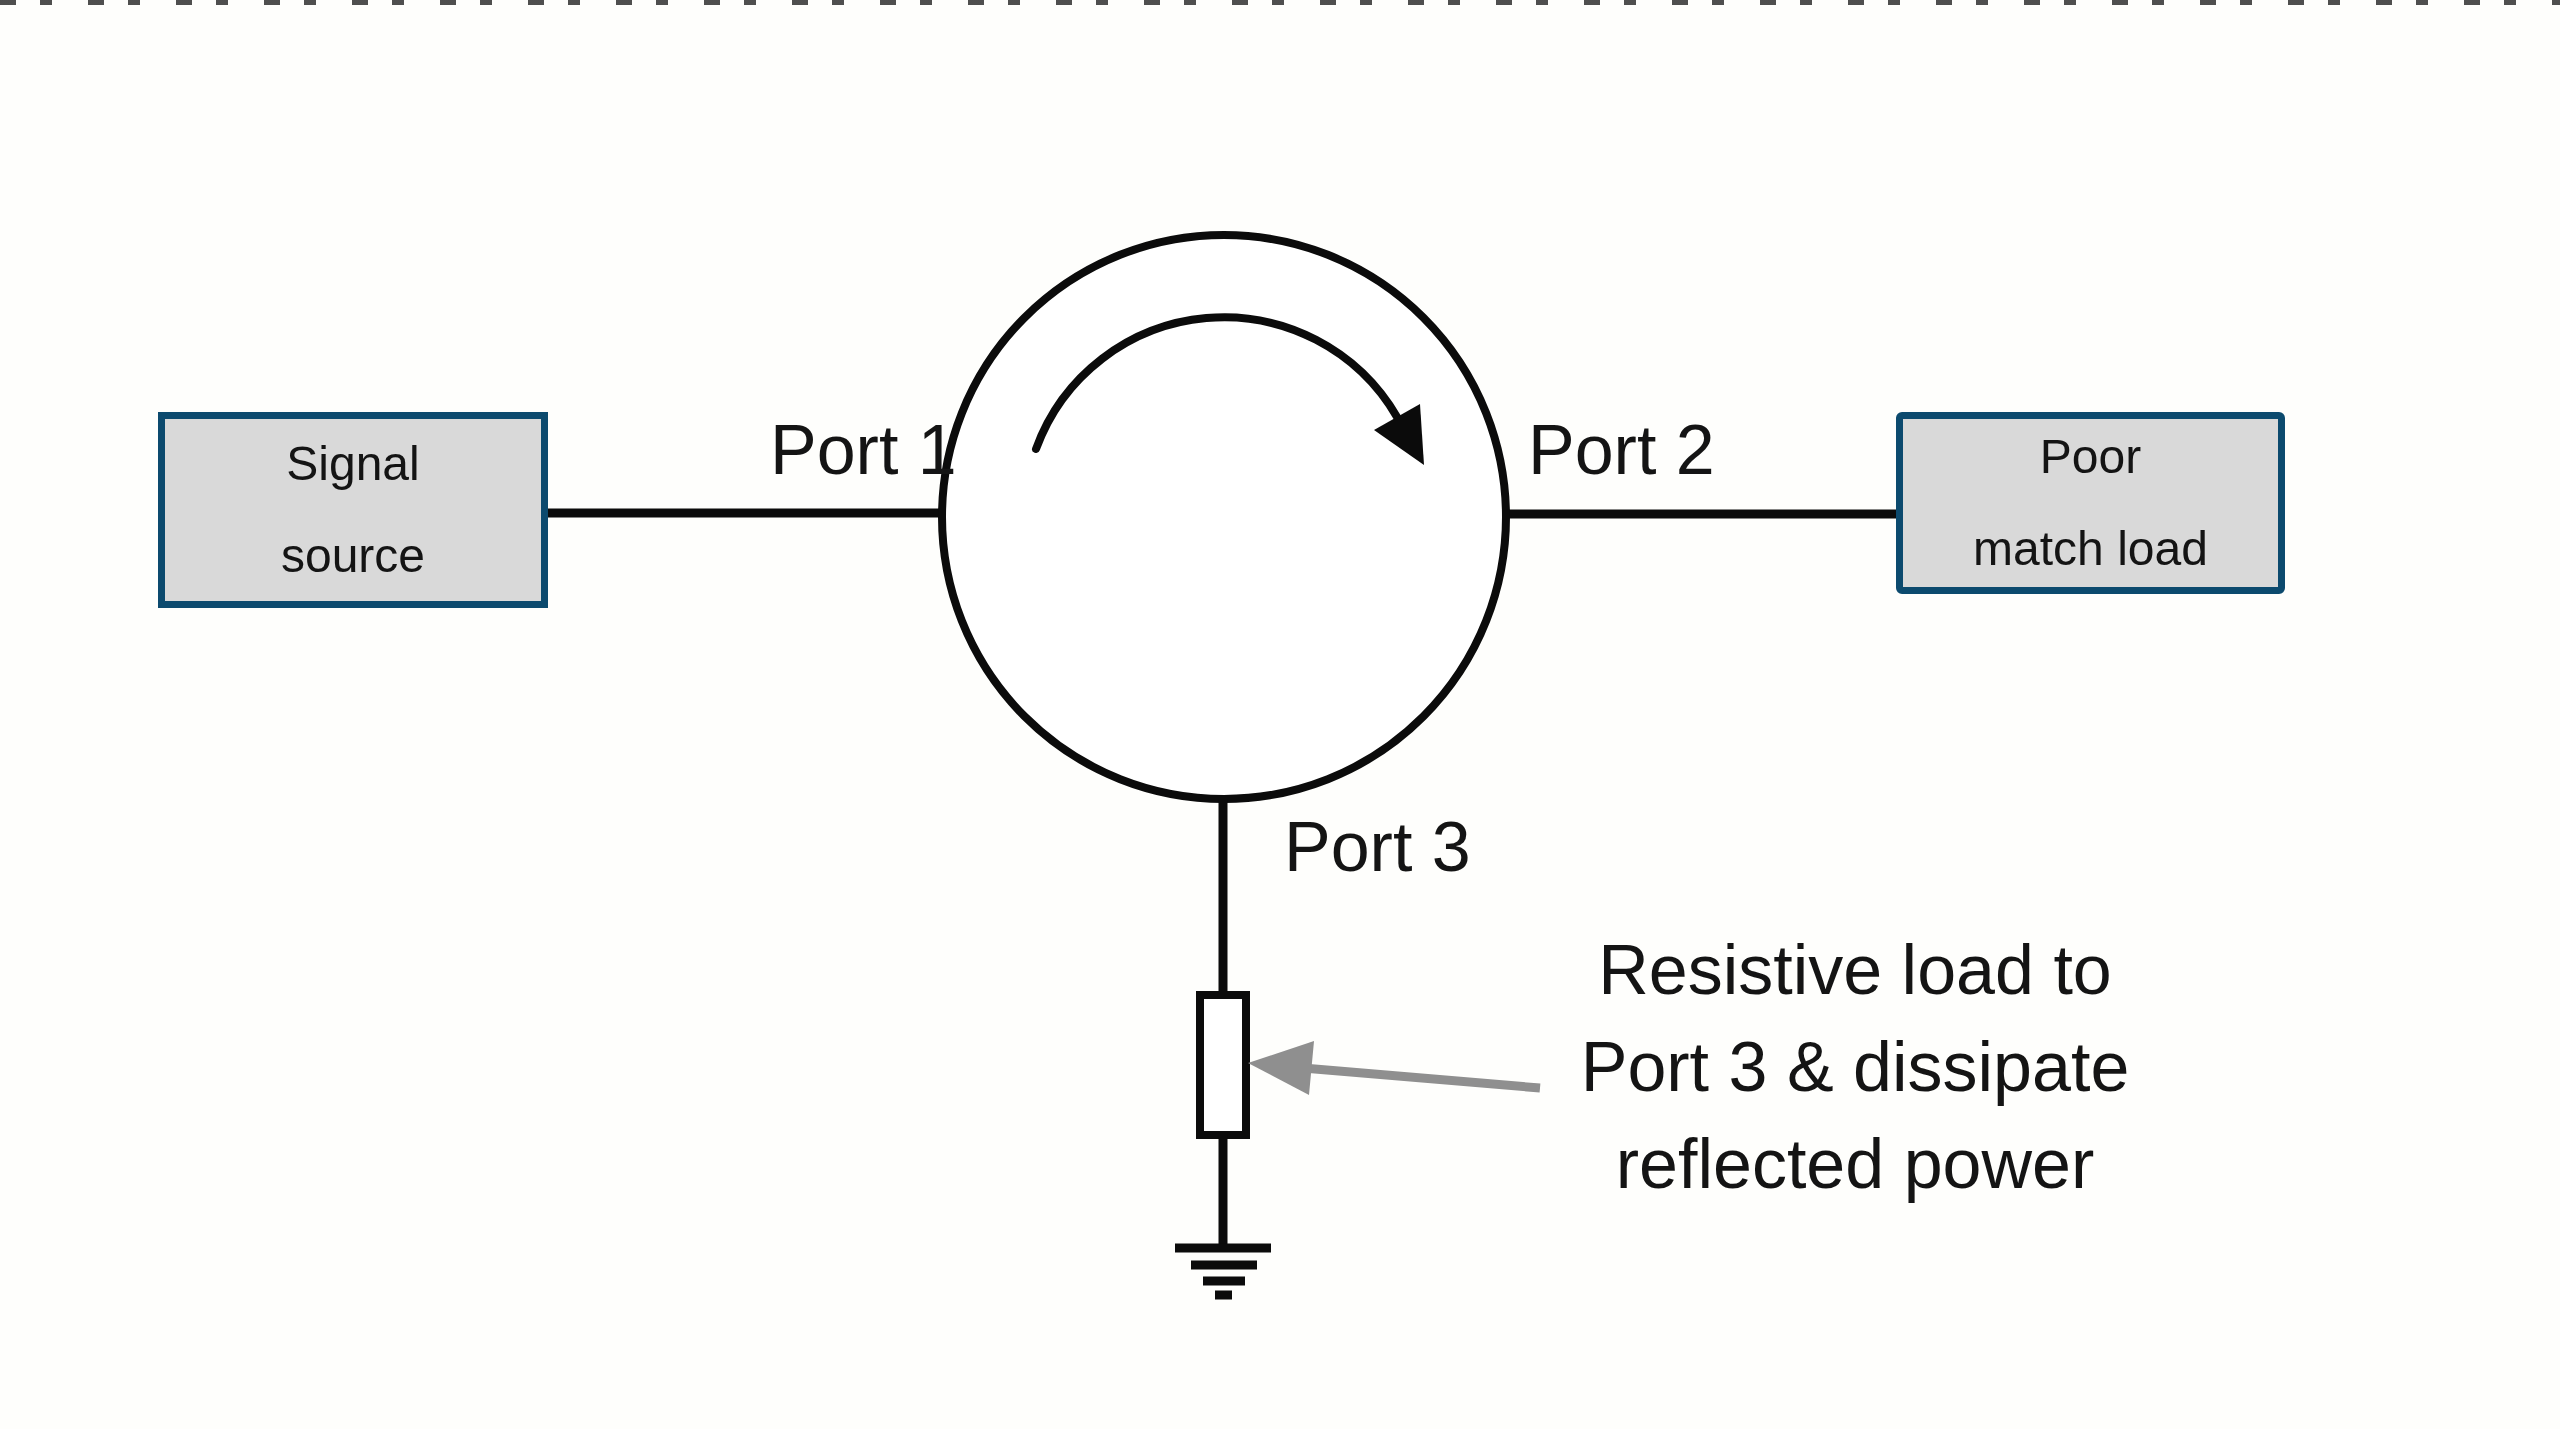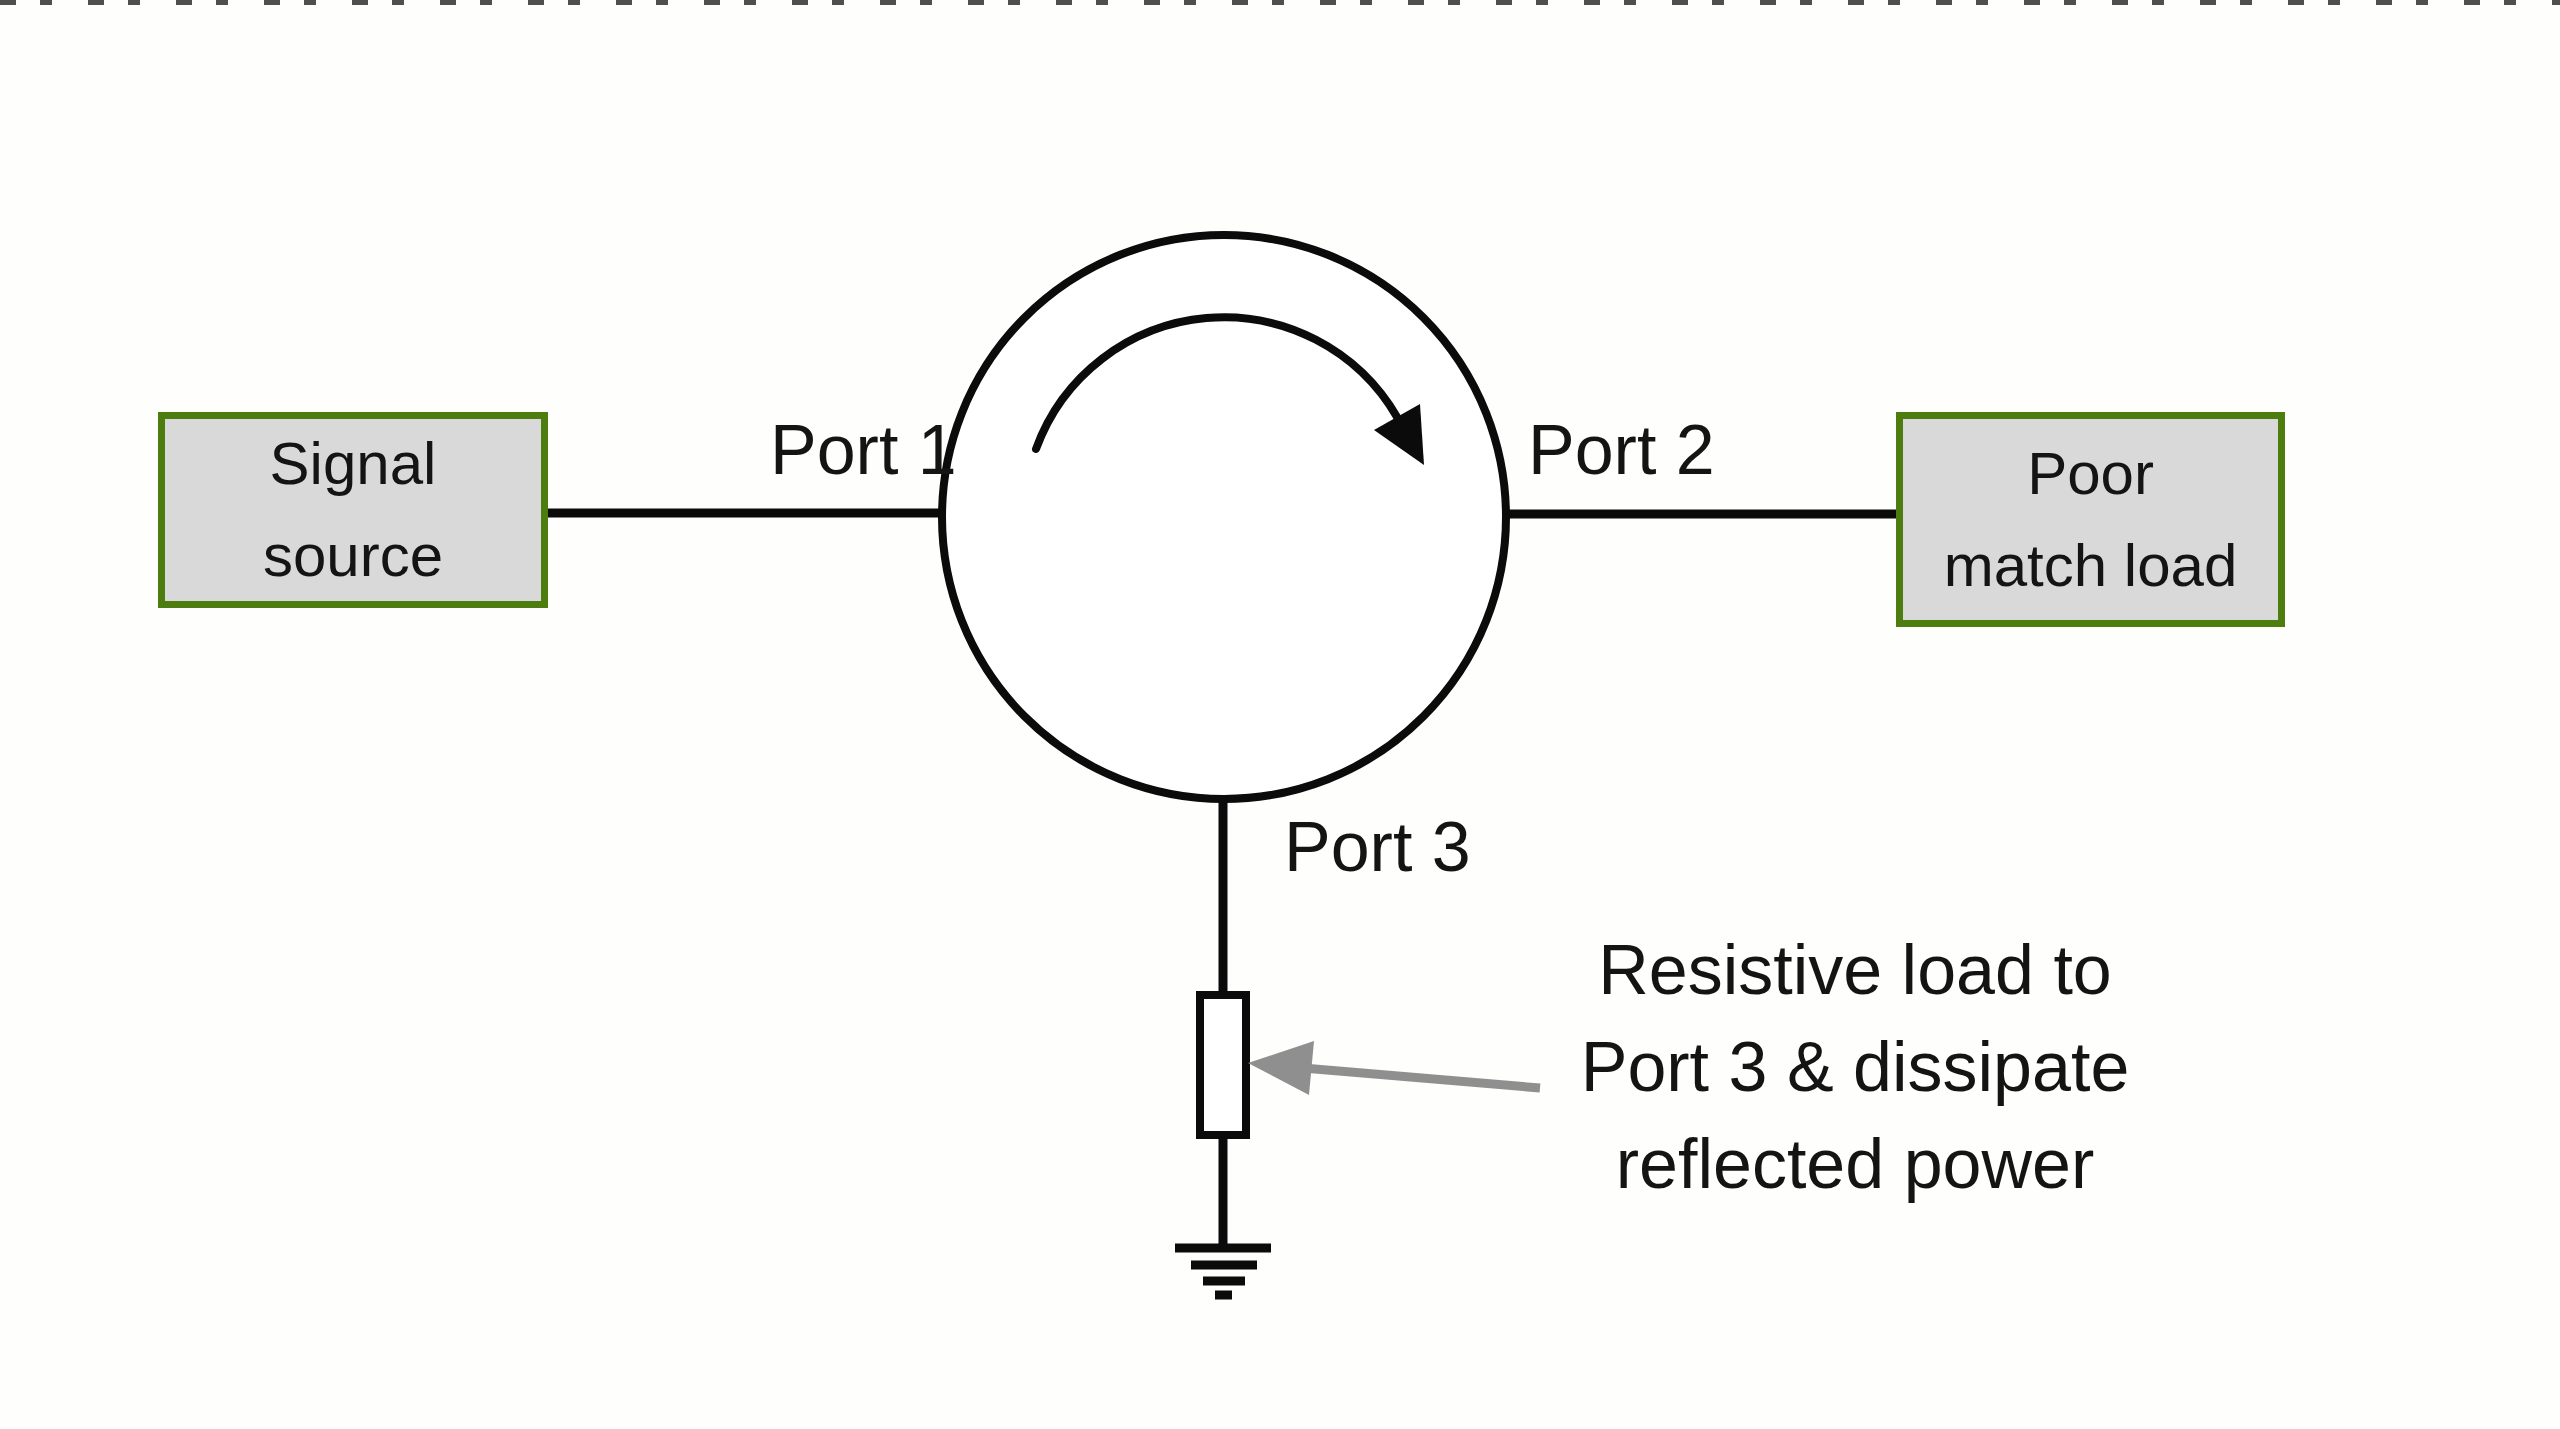--- a/index.html
+++ b/index.html
@@ -28,32 +28,32 @@
   svg.shapes {
     position: absolute;
     left: 0; top: 0;
   }
   .gbox {
     position: absolute;
     width: 390px;
     height: 196px;
     box-sizing: border-box;
     background: #d9d9d9;
-    border: 7px solid #4d7c0f;
+    border: 7px solid #0c4a6e;
     display: flex;
     flex-direction: column;
     align-items: center;
     justify-content: center;
     text-align: center;
-    font-size: 60px;
+    font-size: 48px;
     line-height: 92px;
     white-space: nowrap;
   }
   .box-signal { left: 158px; top: 412px; }
-  .box-load   { left: 1896px; top: 412px; width: 389px; height: 215px; }
+  .box-load   { left: 1896px; top: 412px; width: 389px; height: 182px; border-radius: 6px; }
   .port-label {
     position: absolute;
     font-size: 70px;
     line-height: 70px;
     white-space: nowrap;
     margin-left: 28px;
   }
   .port1 { left: 742px;  top: 415px; }
   .port2 { left: 1500px; top: 415px; }
   .port3 { left: 1256px; top: 812px; text-align: center; }

